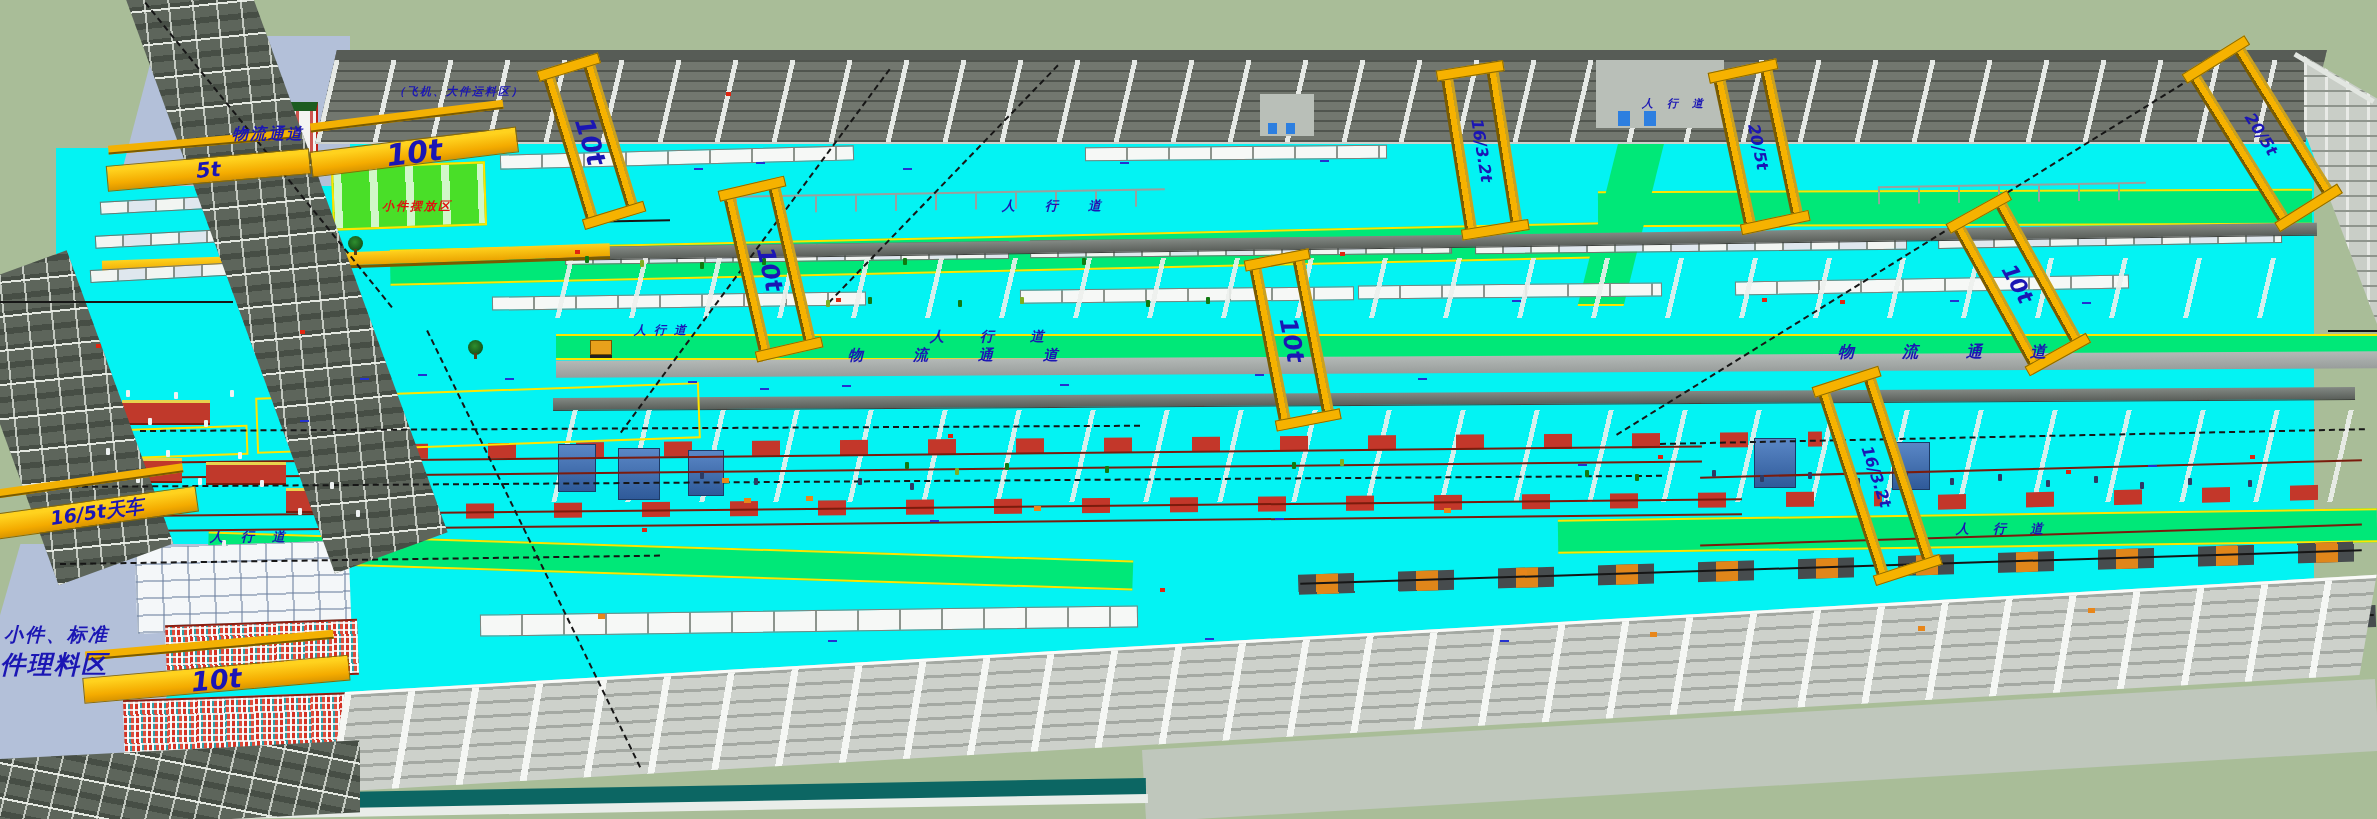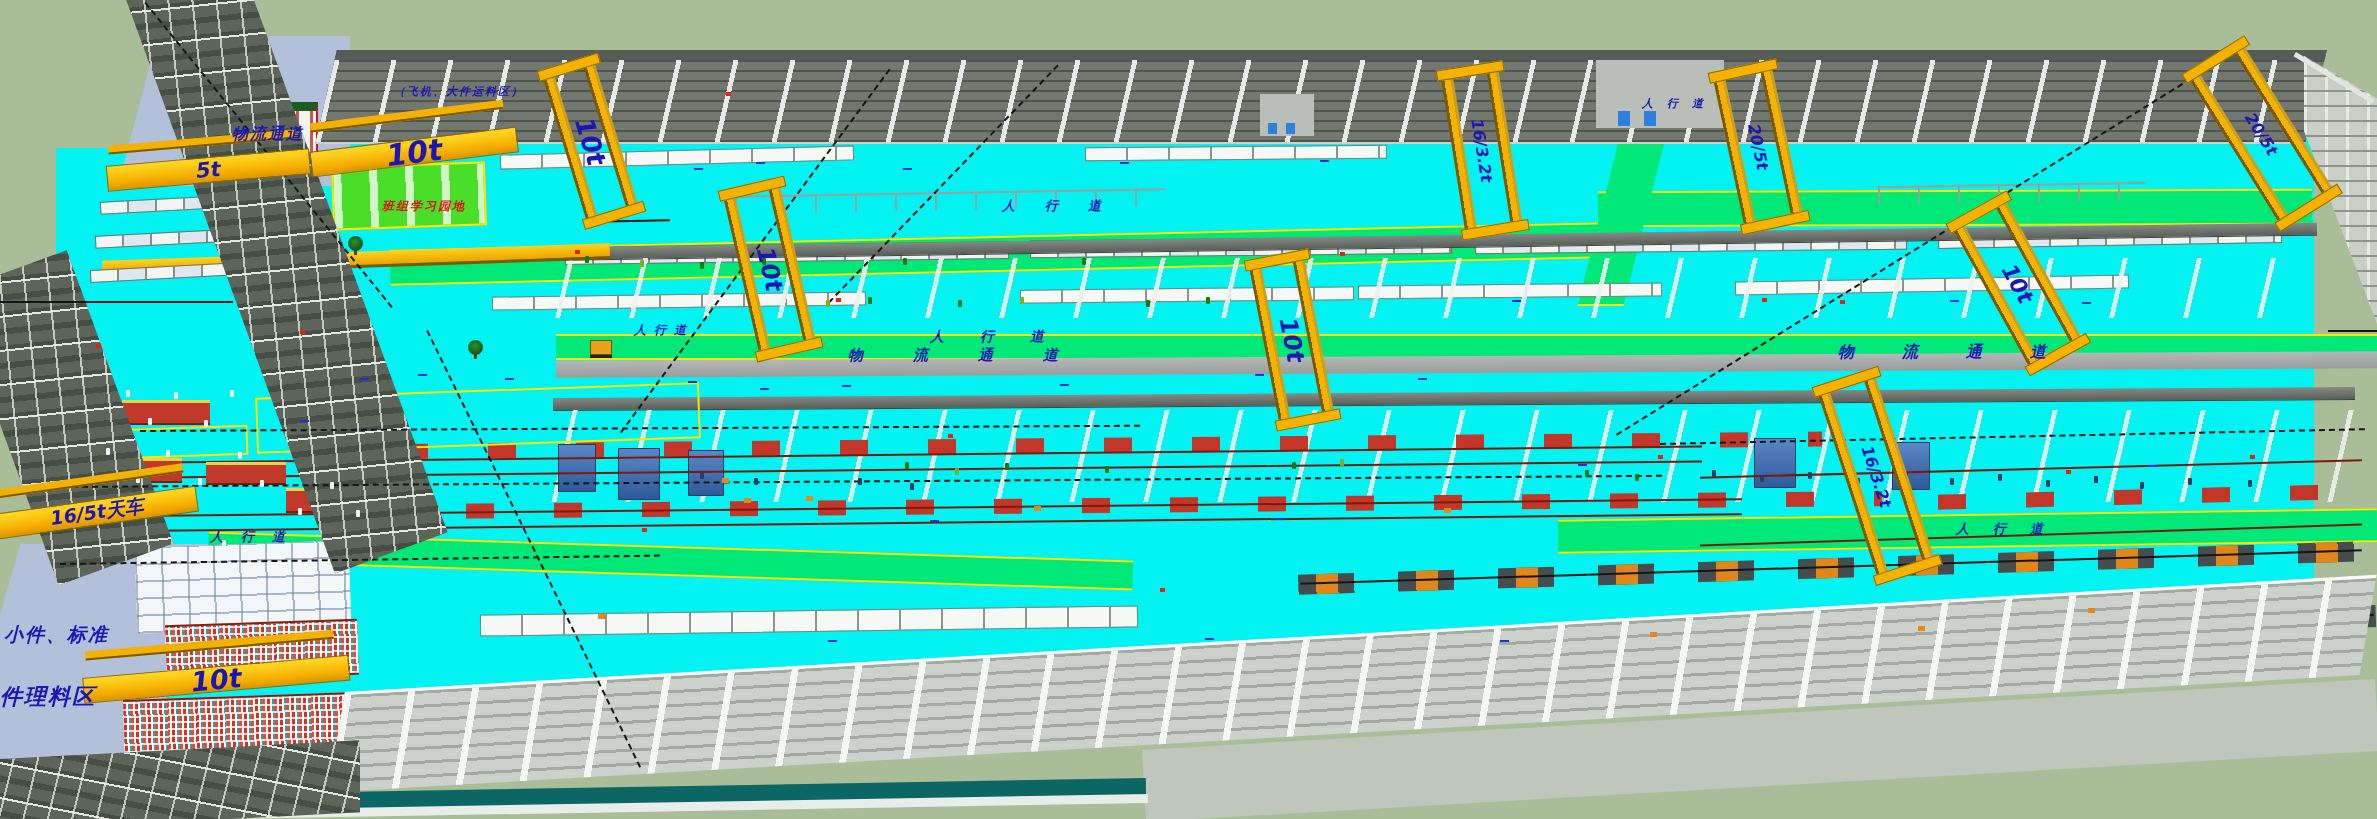--- a/index.html
+++ b/index.html
@@ -310,23 +310,23 @@
         <div class="rail r1"></div>
         <div class="rail r2"></div>
                    <div class="cap capt"></div>
         <div class="cap capb"></div>
                    <span class="lab" style="font-size:16px">20/5t</span>
       </div>
     </div>
   <div id="label-layer" class="abs" style="left:0;top:0;width:100%;height:100%;">
       <span class="flabel" style="left: 232px; top: 124px; font-size: 16px; letter-spacing: 2px;">物流通道</span>
       <span class="flabel" style="left: 394px; top: 84px; font-size: 11px; letter-spacing: 2px;">（飞机、大件运料区）</span>
-      <span class="flabel" style="left: 382px; top: 198px; font-size: 12px; letter-spacing: 2px; color: rgb(224, 16, 16);">班组学习园地</span>
+      <span class="flabel" style="left: 382px; top: 198px; font-size: 12px; letter-spacing: 2px; color: rgb(224, 16, 16);">小件摆放区</span>
       <span class="flabel" style="left: 4px; top: 622px; font-size: 19px; letter-spacing: 2px;">小件、标准</span>
-      <span class="flabel" style="left: 0px; top: 682px; font-size: 22px; letter-spacing: 2px;">件理料区</span>
+      <span class="flabel" style="left: 0px; top: 648px; font-size: 25px; letter-spacing: 2px;">件理料区</span>
       <span class="flabel" style="left: 1002px; top: 197px; font-size: 13px; letter-spacing: 30px;">人行道</span>
       <span class="flabel" style="left: 1642px; top: 96px; font-size: 11px; letter-spacing: 14px;">人行道</span>
       <span class="flabel" style="left: 930px; top: 328px; font-size: 14px; letter-spacing: 36px;">人行道</span>
       <span class="flabel" style="left: 634px; top: 322px; font-size: 12px; letter-spacing: 8px;">人行道</span>
       <span class="flabel" style="left: 848px; top: 346px; font-size: 15px; letter-spacing: 50px;">物流通道</span>
       <span class="flabel" style="left: 1838px; top: 342px; font-size: 16px; letter-spacing: 48px;">物流通道</span>
       <span class="flabel" style="left: 1956px; top: 520px; font-size: 13px; letter-spacing: 24px;">人行道</span>
       <span class="flabel" style="left: 210px; top: 528px; font-size: 13px; letter-spacing: 18px;">人行道</span>
     </div>
 </div>

